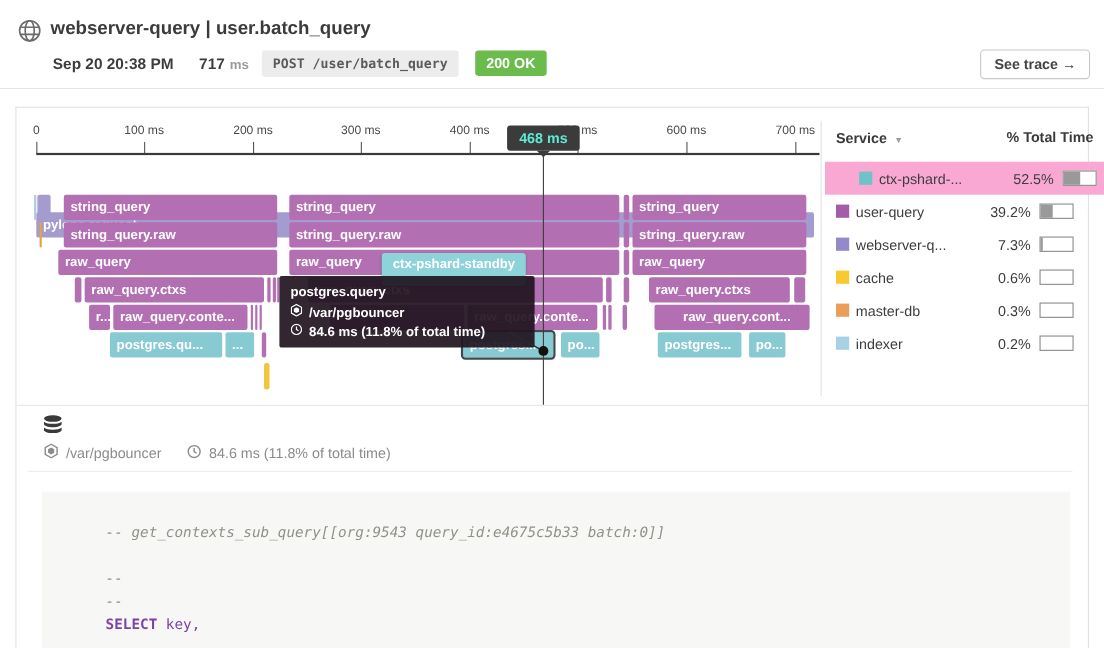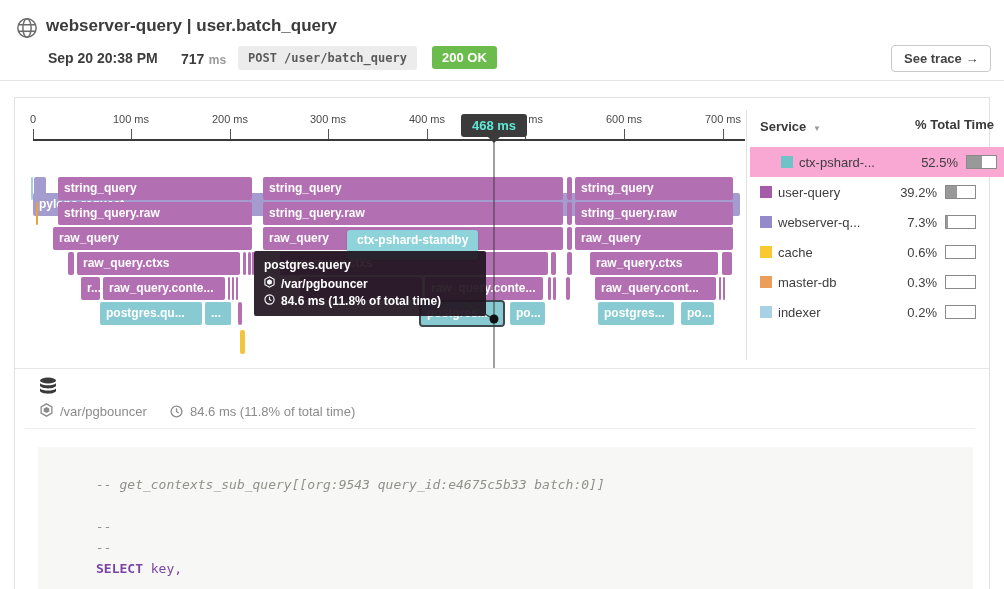--- a/index.html
+++ b/index.html
@@ -182,21 +182,21 @@
       <div class="span" style="left: 228px; top: 277px; width: 2px; height: 23px; background: rgb(178, 111, 178);"></div>
       <div class="span" style="left: 232px; top: 277px; width: 2px; height: 23px; background: rgb(178, 111, 178);"></div>
       <div class="span" style="left: 236px; top: 277px; width: 2px; height: 23px; background: rgb(178, 111, 178);"></div>
       <div class="span" style="left: 300px; top: 277px; width: 122px; height: 23px; background: rgb(178, 111, 178);"></div>
       <div class="span" style="left: 425px; top: 277px; width: 118px; height: 23px; background: rgb(178, 111, 178);">
         <span>raw_query.conte...</span>
       </div>
       <div class="span" style="left: 548px; top: 277px; width: 3px; height: 23px; background: rgb(178, 111, 178);"></div>
       <div class="span" style="left: 553px; top: 277px; width: 3px; height: 23px; background: rgb(178, 111, 178);"></div>
       <div class="span" style="left: 566px; top: 277px; width: 4px; height: 23px; background: rgb(178, 111, 178);"></div>
-      <div class="span" style="left: 595px; top: 277px; width: 121px; height: 23px; background: rgb(178, 111, 178);">
+      <div class="span" style="left: 595px; top: 277px; width: 121px; height: 23px; background: rgb(178, 111, 178); padding-left: 20px;">
         <span>raw_query.cont...</span>
       </div>
       <div class="span" style="left: 719px; top: 277px; width: 2px; height: 23px; background: rgb(178, 111, 178);"></div>
       <div class="span" style="left: 723px; top: 277px; width: 2px; height: 23px; background: rgb(178, 111, 178);"></div>
       <div class="span" style="left: 100px; top: 302px; width: 102px; height: 23px; background: rgb(135, 202, 209);">
         <span>postgres.qu...</span>
       </div>
       <div class="span" style="left: 205px; top: 302px; width: 25px; height: 23px; background: rgb(135, 202, 209);">
         <span>...</span>
       </div>

